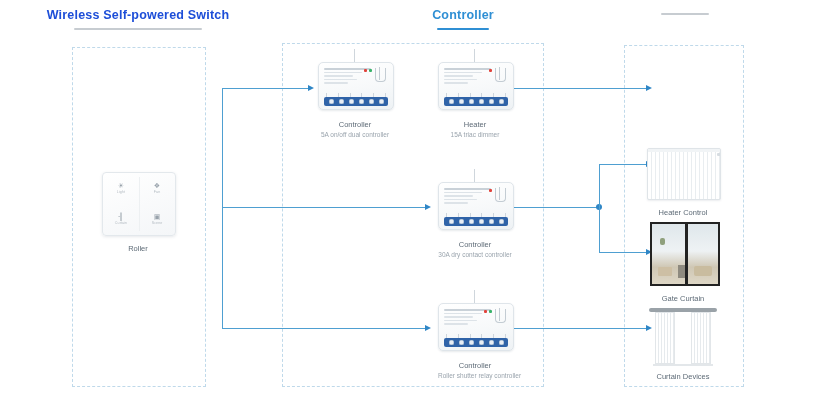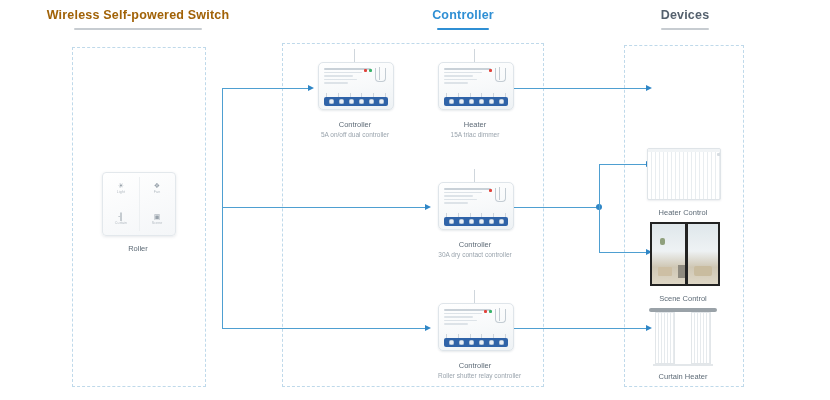--- a/index.html
+++ b/index.html
@@ -9,21 +9,21 @@
     -webkit-font-smoothing:antialiased;
     overflow:hidden;position:relative;
   }
   #stage{position:absolute;left:0;top:0;width:830px;height:400px;}
 
   
   .col-head{position:absolute;text-align:center;}
   .col-head .ttl{font-size:12.5px;font-weight:bold;letter-spacing:.2px;line-height:15px;white-space:nowrap;}
   .col-head .rule{height:2px;margin:5px auto 0;border-radius:1px;}
   .h-switch{left:38px;top:8px;width:200px;}
-  .h-switch .ttl{color:#a16207;}
+  .h-switch .ttl{color:#1d4ed8;}
   .h-switch .rule{width:128px;background:#c7ccd1;}
   .h-ctrl{left:388px;top:8px;width:150px;}
   .h-ctrl .ttl{color:#2f8fd4;}
   .h-ctrl .rule{width:52px;background:#2f8fd4;}
   .h-dev{left:610px;top:8px;width:150px;}
   .h-dev .ttl{color:#55616e;}
   .h-dev .rule{width:48px;background:#c7ccd1;}
 
   
   .panel{position:absolute;border:1px dashed #bfd9ea;background:transparent;}
@@ -121,21 +121,20 @@
 
   <div class="col-head h-switch">
     <div class="ttl">Wireless Self-powered Switch</div>
     <div class="rule"></div>
   </div>
   <div class="col-head h-ctrl">
     <div class="ttl">Controller</div>
     <div class="rule"></div>
   </div>
   <div class="col-head h-dev">
-    <div class="ttl">Devices</div>
     <div class="rule"></div>
   </div>
 
   <div class="panel p1"></div>
   <div class="panel p2"></div>
   <div class="panel p3"></div>
 
   <div class="wire wv" style="left:222px;top:88px;height:240px;"></div>
   <div class="wire wh" style="left:222px;top:88px;width:88px;"></div>
   <div class="arrow" style="left:308px;top:84.5px;"></div>
@@ -343,26 +342,26 @@
 
   <div class="node" style="left:650px;top:222px;width:66px;">
     <div class="gate">
       <div class="glass"></div>
       <div class="f1"></div>
       <div class="f2"></div>
       <div class="f3"></div>
       <div class="plant"></div>
       <div class="mull"></div>
     </div>
-    <div class="cap" style="margin-top:8px;">Scene Control</div>
+    <div class="cap" style="margin-top:8px;">Gate Curtain</div>
   </div>
 
   <div class="node" style="left:649px;top:308px;width:68px;">
     <div class="curt">
       <div class="rod"></div>
       <div class="p pl"></div>
       <div class="p pr"></div>
       <div class="sill"></div>
     </div>
-    <div class="cap" style="margin-top:8px;">Curtain Heater</div>
+    <div class="cap" style="margin-top:8px;">Curtain Devices</div>
   </div>
 
 </div>
 
 </body></html>

